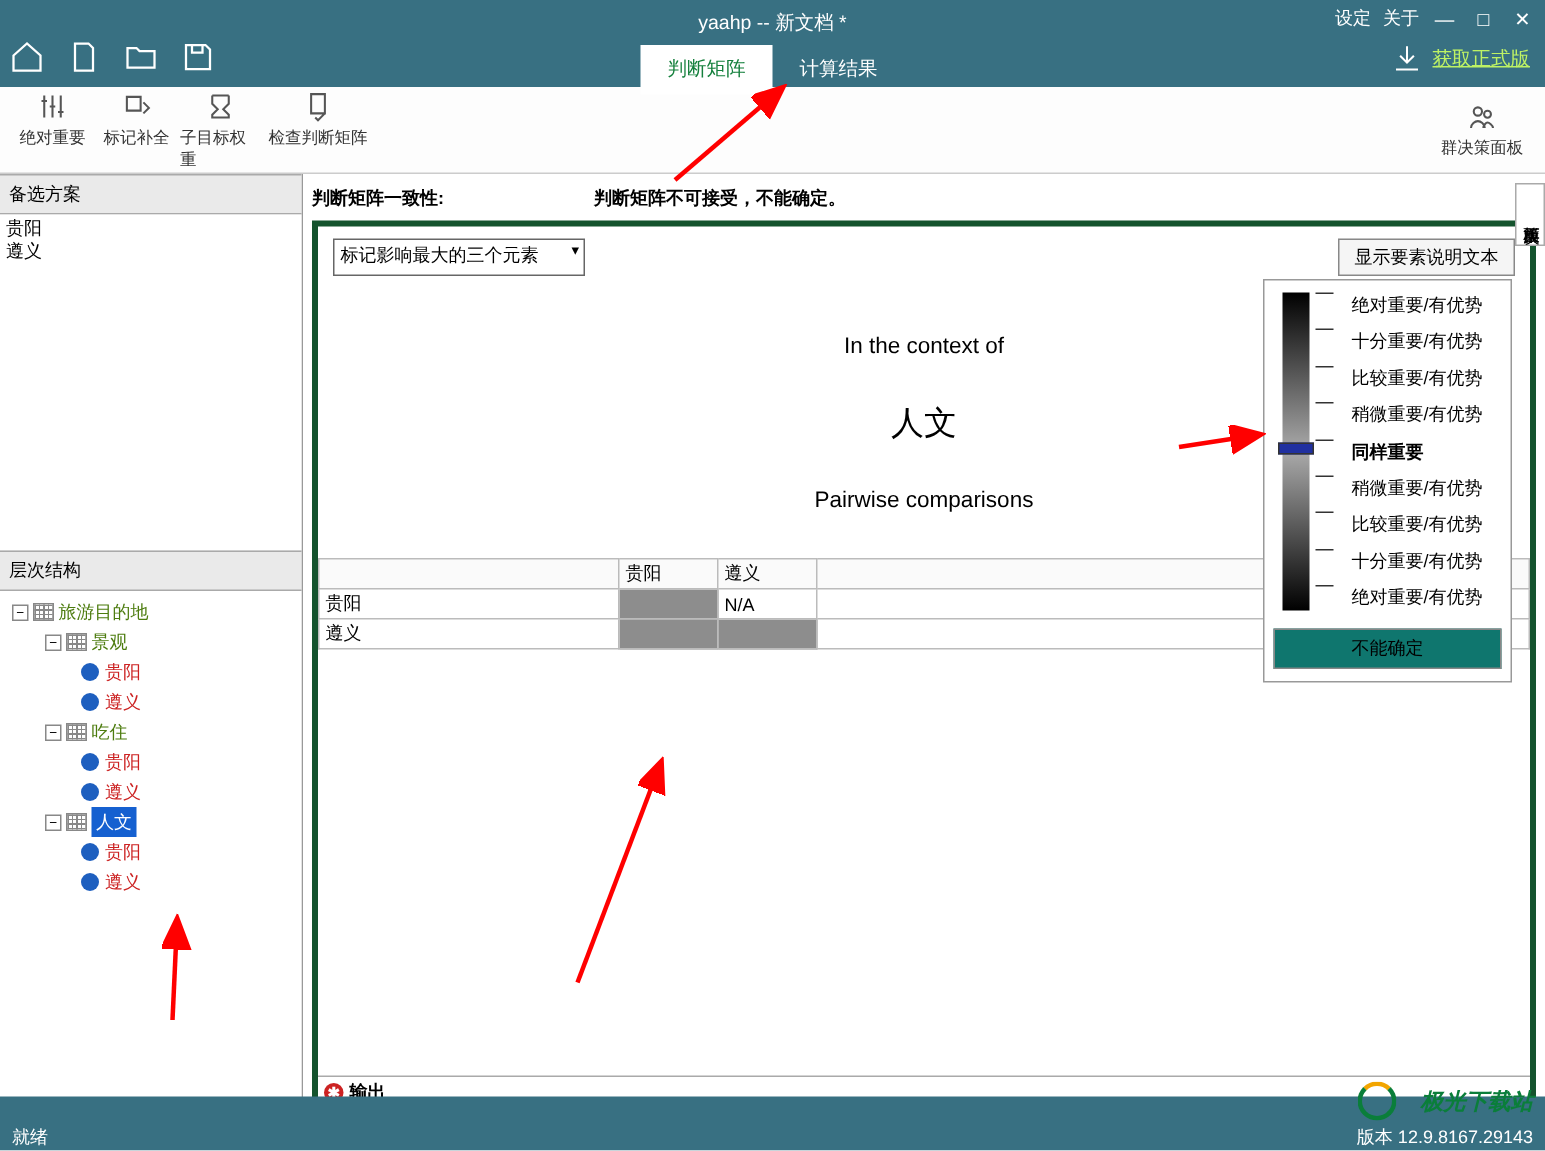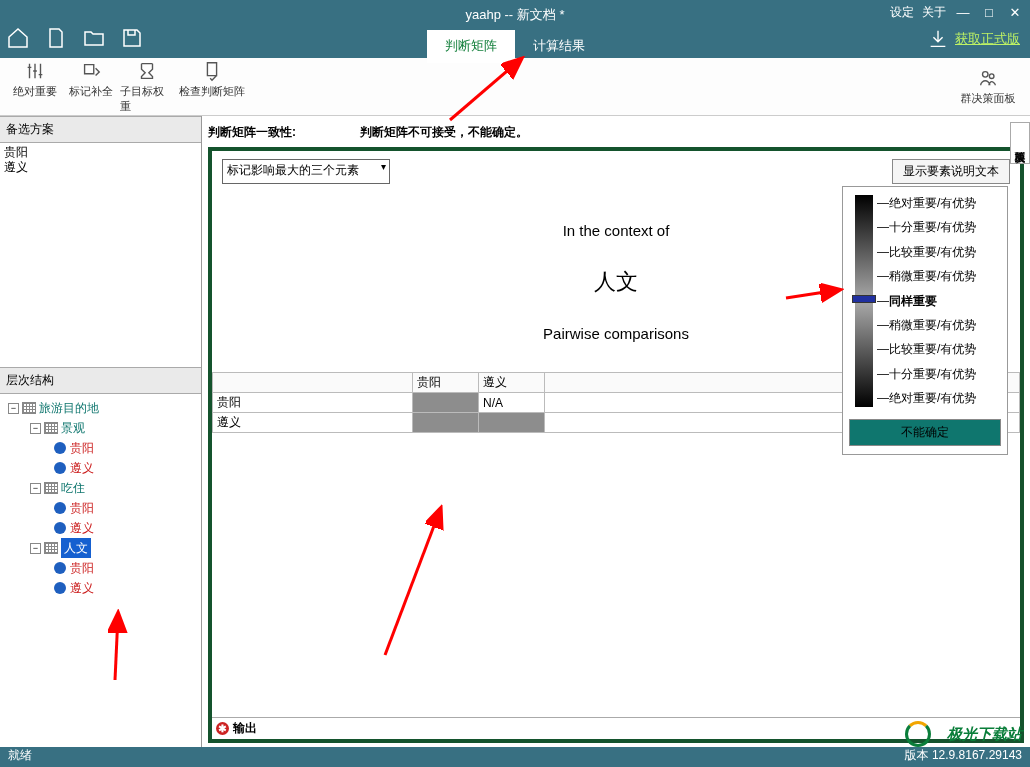--- a/index.html
+++ b/index.html
@@ -33,31 +33,31 @@
 .left-panel { width: 202px; display: flex; flex-direction: column; border-right: 1px solid #999; }
 .panel-header { background: #eaeaea; font-size: 12px; padding: 4px 6px; border-bottom: 1px solid #aaa; border-top: 1px solid #aaa; }
 .alt-list { flex: 0 0 224px; background: #fff; font-size: 12px; padding: 2px; overflow: auto; }
 .alt-list div { line-height: 15px; padding-left: 2px; }
 .tree-panel { flex: 1; background: #fff; font-size: 12px; overflow: auto; padding: 4px 2px; position: relative; }
 .tree-node { display: flex; align-items: center; line-height: 20px; white-space: nowrap; }
 .tree-toggle { width: 11px; height: 11px; border: 1px solid #888; display: inline-flex; align-items: center; justify-content: center; font-size: 9px; line-height: 1; margin-right: 3px; cursor: pointer; }
 .tree-icon { width: 14px; height: 12px; margin-right: 3px; }
 .grid-icon { background: repeating-linear-gradient(#888, #888 1px, transparent 1px, transparent 3px), repeating-linear-gradient(90deg, #888, #888 1px, transparent 1px, transparent 3px); border: 1px solid #888; }
 .dot-icon { width: 12px; height: 12px; border-radius: 50%; background: #1e5fbf; margin-right: 4px; }
-.tree-node .label { color: #0f766e; }
+.tree-node .label { color: #4d7c0f; }
 .tree-node .label.red { color: #c22; }
 .tree-node .label.sel { background: #1560d0; color: #fff; padding: 0 3px; }
 .ind-1 { padding-left: 6px; }
 .ind-2 { padding-left: 28px; }
 .ind-3 { padding-left: 52px; }
 
 
 .center-panel { flex: 1; background: #fff; padding: 4px 6px; position: relative; }
 .consist-row { display: flex; font-size: 12px; font-weight: bold; padding: 4px 0 6px; text-align: center; }
-.consist-row .msg { margin-left: 64px; }
+.consist-row .msg { margin-left: 100px; }
 .sub-box { border: 4px solid #14532d; position: relative; height: 596px; }
 .sub-top { display: flex; justify-content: space-between; padding: 8px 10px; }
 .dropdown { border: 1px solid #666; font-size: 12px; padding: 2px 18px 2px 4px; background: #fff; position: relative; width: 168px; cursor: pointer; }
 .dropdown::after { content: "▾"; position: absolute; right: 3px; top: 1px; font-size: 10px; }
 .show-desc-btn { border: 1px solid #888; font-size: 12px; padding: 3px 10px; background: #f5f5f5; cursor: pointer; }
 .context-area { text-align: center; font-family: "Courier New", monospace; font-size: 15px; padding: 30px 0 0; }
 .context-area .big { font-size: 22px; font-family: "SimSun"; margin: 28px 0; }
 .matrix-wrap { margin-top: 30px; }
 table.matrix { width: 100%; border-collapse: collapse; font-size: 12px; }
 table.matrix th, table.matrix td { border: 1px solid #bbb; height: 20px; padding: 0 4px; text-align: left; font-weight: normal; }
@@ -65,29 +65,29 @@
 table.matrix .grey { background: #8d8d8d; }
 .output-bar { position: absolute; bottom: 0; left: 0; right: 0; border-top: 1px solid #aaa; font-size: 12px; font-weight: bold; padding: 2px 4px; display: flex; align-items: center; gap: 4px; }
 .output-bar .dot { width: 13px; height: 13px; border-radius: 50%; background: #c22; color: #fff; display: inline-flex; align-items: center; justify-content: center; font-size: 10px; }
 
 
 .scale-box { position: absolute; right: 12px; top: 35px; width: 166px; border: 1px solid #999; padding: 8px 6px; font-size: 12px; background: #fff; }
 .scale-body { display: flex; gap: 4px; }
 .scale-bar { width: 18px; height: 212px; background: linear-gradient(#000, #aaa, #000); position: relative; margin-left: 6px; }
 .scale-bar .marker { position: absolute; left: -3px; width: 24px; height: 8px; background: #2030a0; border: 1px solid #333; }
 .scale-labels { flex: 1; display: flex; flex-direction: column; justify-content: space-between; }
-.scale-labels div { display: flex; align-items: center; gap: 0; }
+.scale-labels div { display: flex; align-items: flex-start; gap: 12px; }
 .scale-labels .tick { width: 12px; height: 1px; background: #333; display: inline-block; }
 .unsure-btn { margin-top: 12px; border: 1px solid #888; text-align: center; padding: 4px 16px; background: #0f766e; cursor: pointer; }
 
 
 .side-tab { position: absolute; right: 0; top: 122px; width: 20px; background: #fff; border: 1px solid #aaa; font-size: 11px; writing-mode: vertical-rl; text-align: center; padding: 20px 2px; cursor: pointer; }
 
 
-.statusbar { position: absolute; bottom: 0; left: 0; right: 0; height: 20px; background: #387082; color: #fff; font-size: 12px; display: flex; justify-content: space-between; align-items: flex-start; padding: 0 8px; }
+.statusbar { position: absolute; bottom: 0; left: 0; right: 0; height: 36px; background: #387082; color: #fff; font-size: 12px; display: flex; justify-content: space-between; align-items: flex-end; padding: 0 8px; }
 
 
 .watermark { position: absolute; right: 8px; bottom: 20px; font-size: 15px; color: #0a7e3a; font-style: italic; font-weight: bold; pointer-events: none; display: flex; align-items: center; gap: 16px; }
 .watermark .swirl { width: 26px; height: 26px; border: 3px solid #0a7e3a; border-top-color: #f2a500; border-radius: 50%; }
 
 
 .arrow { position: absolute; stroke: #ff0000; fill: #ff0000; pointer-events: none; }
 </style>
 </head>
 <body>

